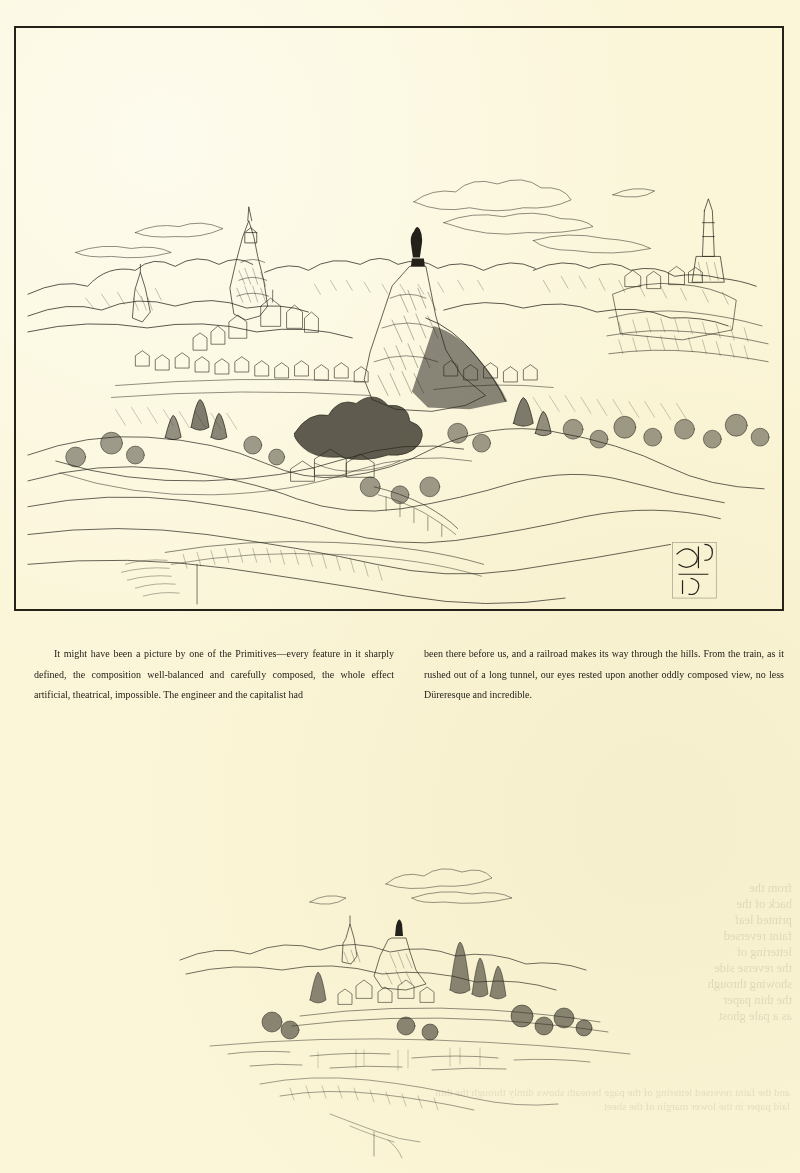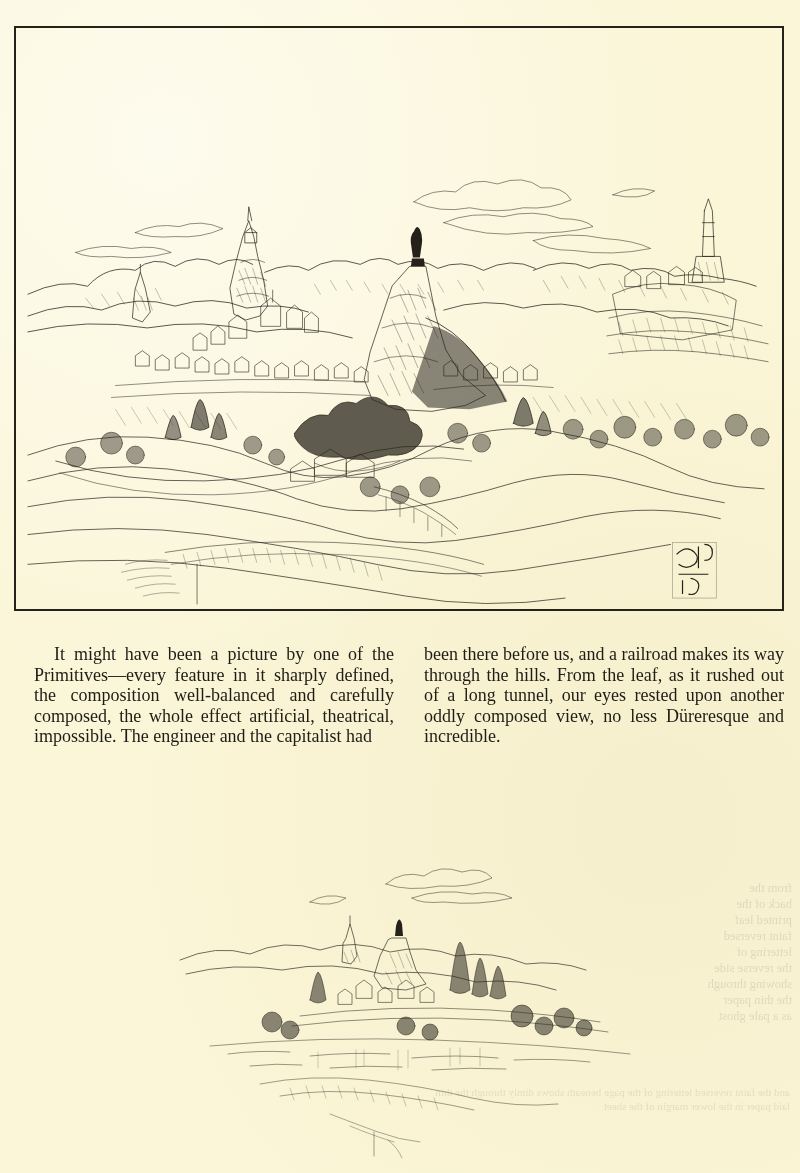--- a/index.html
+++ b/index.html
@@ -46,21 +46,21 @@
   .text-block {
     position: absolute;
     left: 34px;
     top: 644px;
     width: 750px;
     display: flex;
     gap: 30px;
   }
   .col {
     width: 360px;
-    font-size: 18px;
+    font-size: 10px;
     line-height: 20.6px;
     color: #1f1c16;
     text-align: justify;
     text-justify: inter-word;
     hyphens: none;
   }
   .col p { margin: 0; }
   .col.first p { text-indent: 20px; }
 
   
@@ -324,21 +324,21 @@
         </g>
       </svg>
     </div>
   </div>
 
   <div class="text-block">
     <div class="col first">
       <p>It might have been a picture by one of the Primitives—every feature in it sharply defined, the composition well-balanced and carefully composed, the whole effect artificial, theatrical, impossible. The engineer and the capitalist had</p>
     </div>
     <div class="col">
-      <p>been there before us, and a railroad makes its way through the hills. From the leaf, as it rushed out of a long tunnel, our eyes rested upon another oddly composed view, no less Düreresque and incredible.</p>
+      <p>been there before us, and a railroad makes its way through the hills. From the train, as it rushed out of a long tunnel, our eyes rested upon another oddly composed view, no less Düreresque and incredible.</p>
     </div>
   </div>
 
   <div class="vignette">
     <svg viewBox="0 0 520 320" preserveAspectRatio="none">
       <g stroke="#23211a" fill="none" stroke-width="0.65" stroke-linecap="round">
 
         <g stroke-width="0.55" opacity="0.85">
           <path d="M236 44 q16 -14 38 -8 q16 -12 38 -4 q20 -6 30 6 q-22 10 -52 8 q-32 6 -54 -2z"></path>
           <path d="M262 58 q28 -10 60 -4 q26 -4 40 4 q-34 8 -68 4 q-24 2 -32 -4z"></path>

